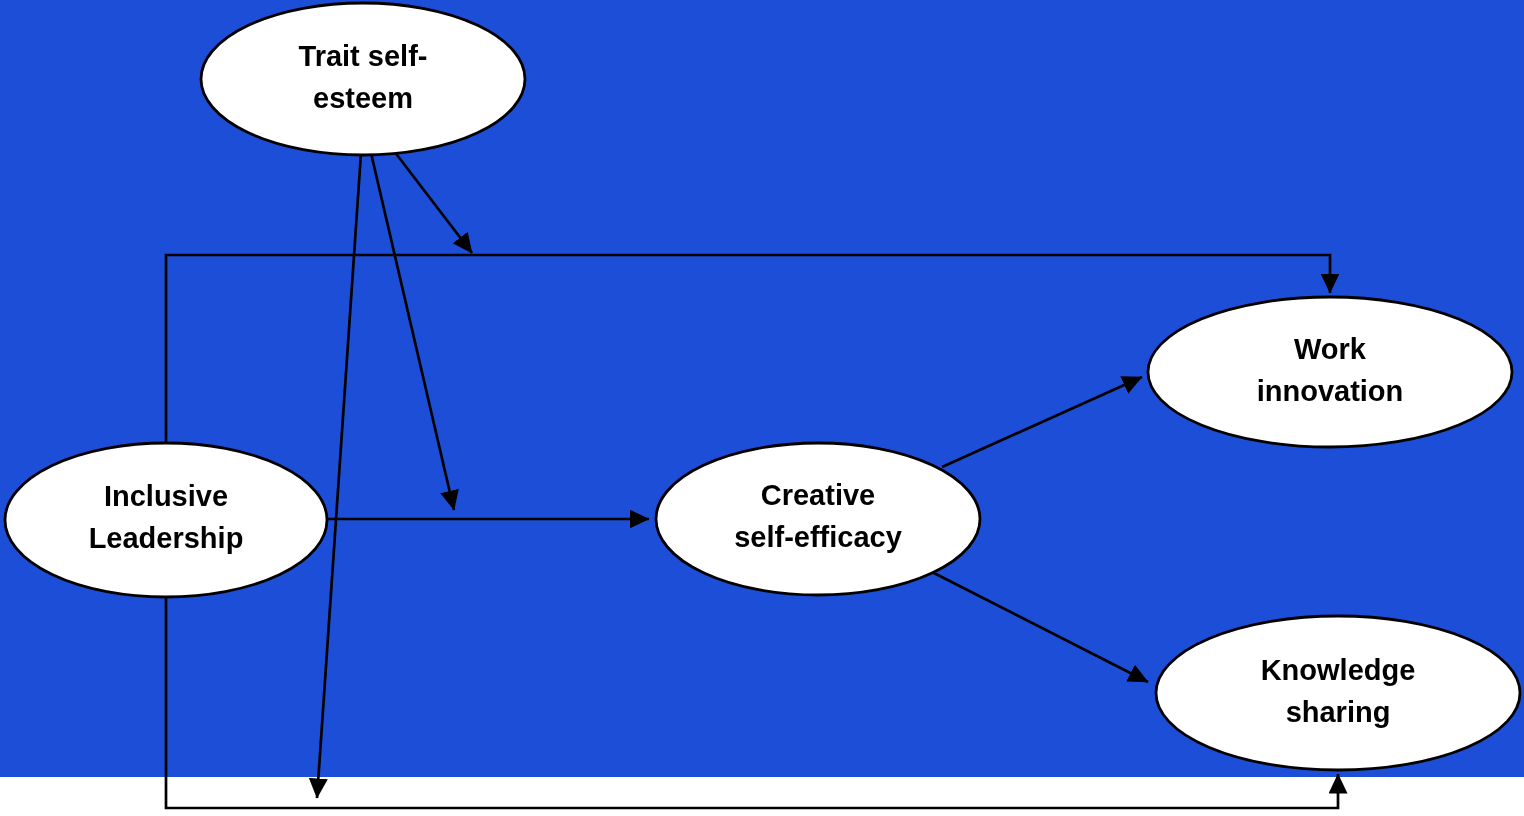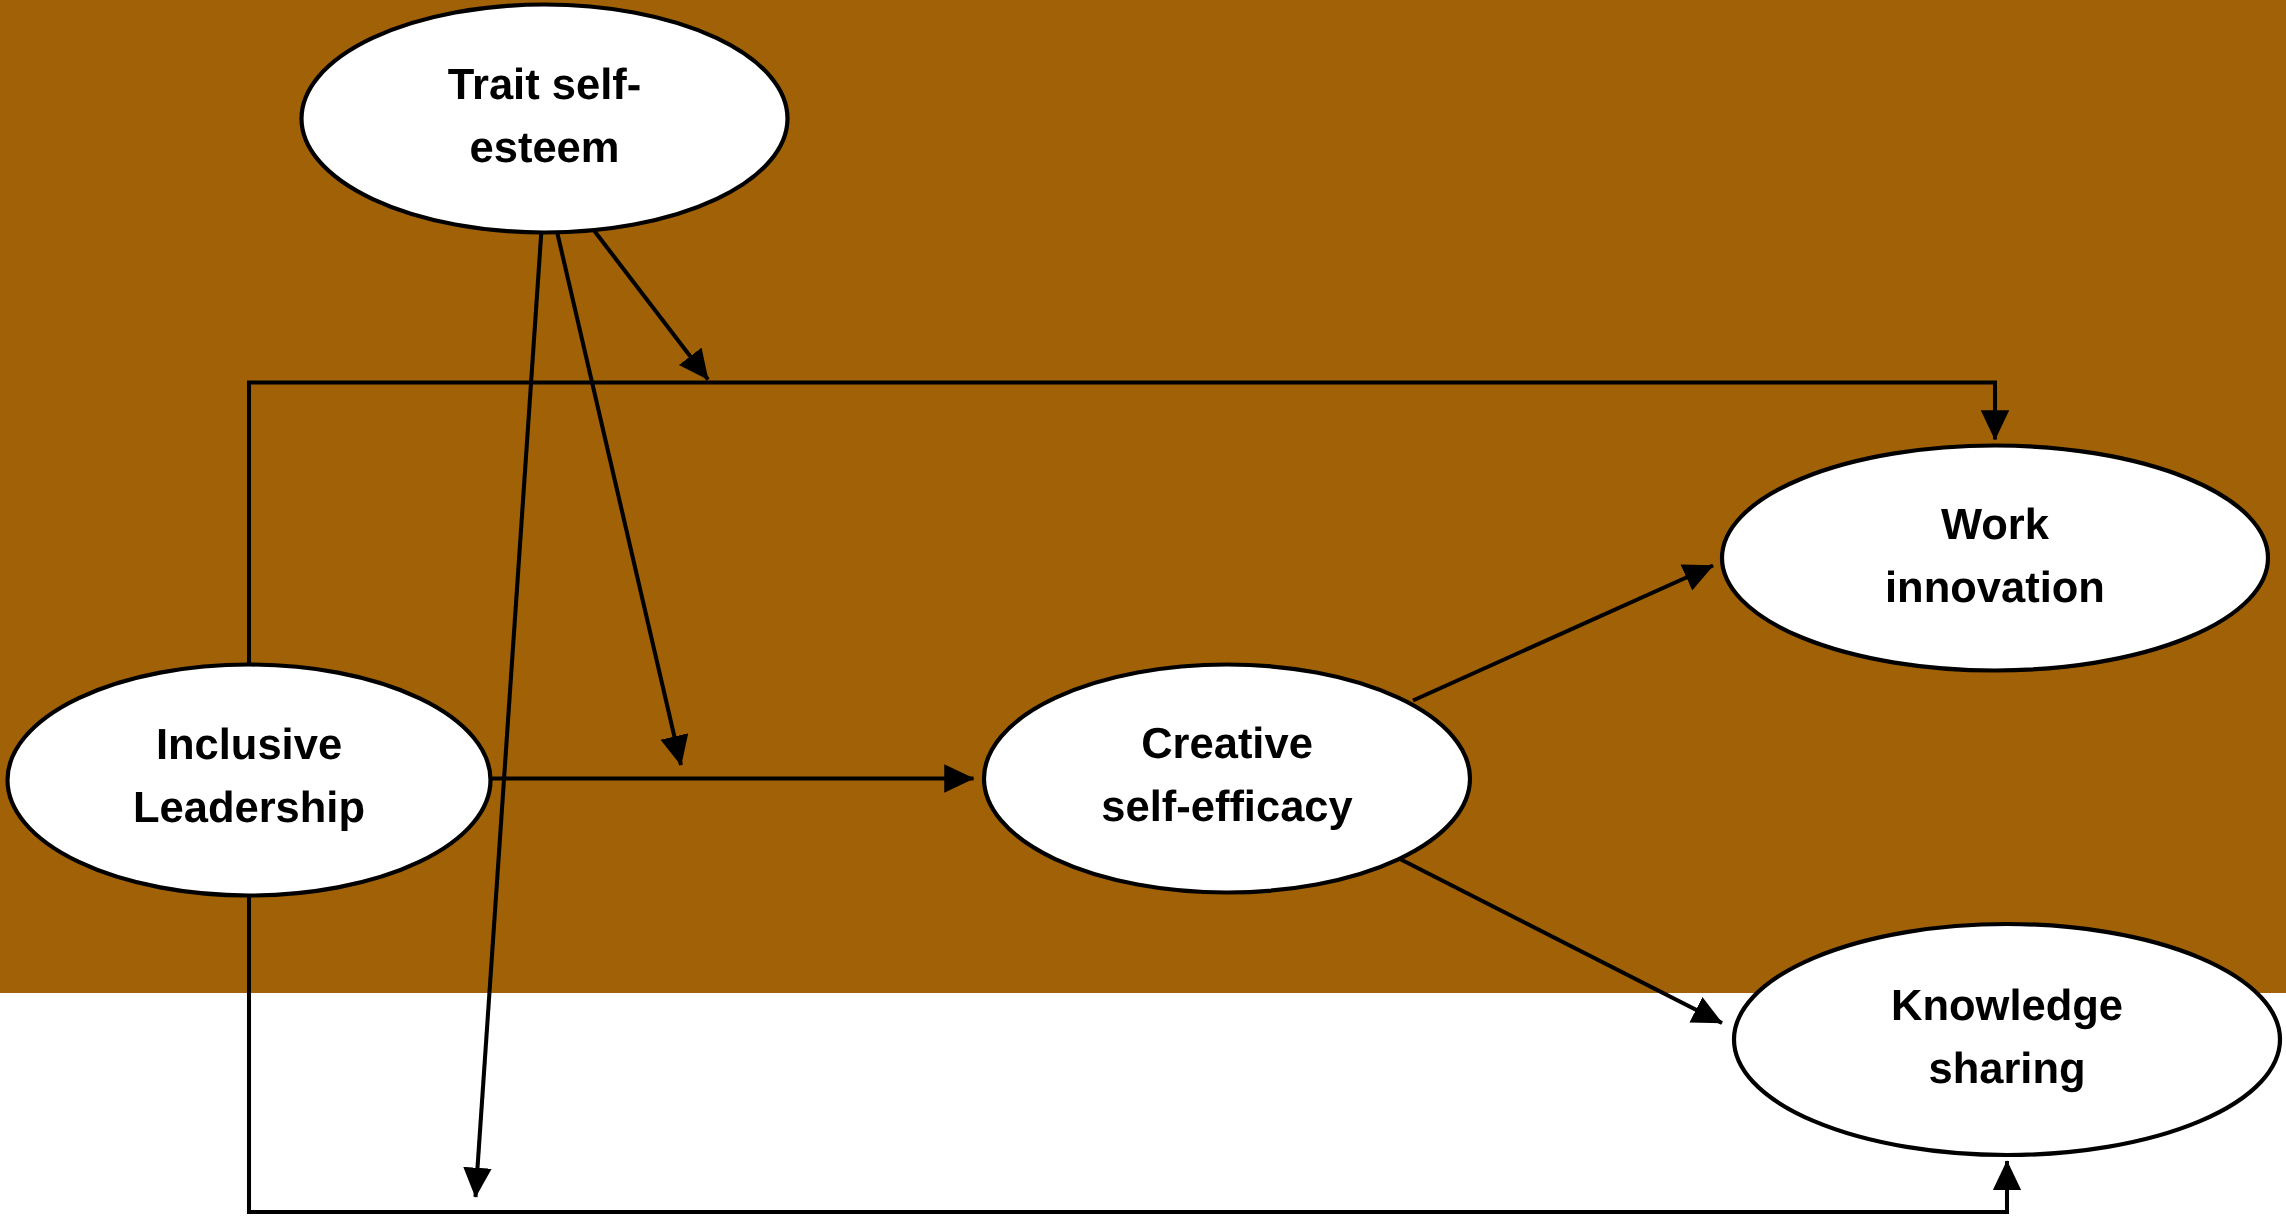--- a/index.html
+++ b/index.html
@@ -6,22 +6,22 @@
     margin: 0;
     padding: 0;
     background: #ffffff;
     width: 1524px;
     height: 816px;
     overflow: hidden;
   }
   #stage {
     position: relative;
     width: 1524px;
-    height: 662px;
-    background: #a16207;
+    height: 777px;
+    background: #1d4ed8;
   }
   svg { display: block; }
   .edge {
     fill: none;
     stroke: #000000;
     stroke-width: 2.7;
   }
   .node-ellipse {
     fill: #ffffff;
     stroke: #000000;

